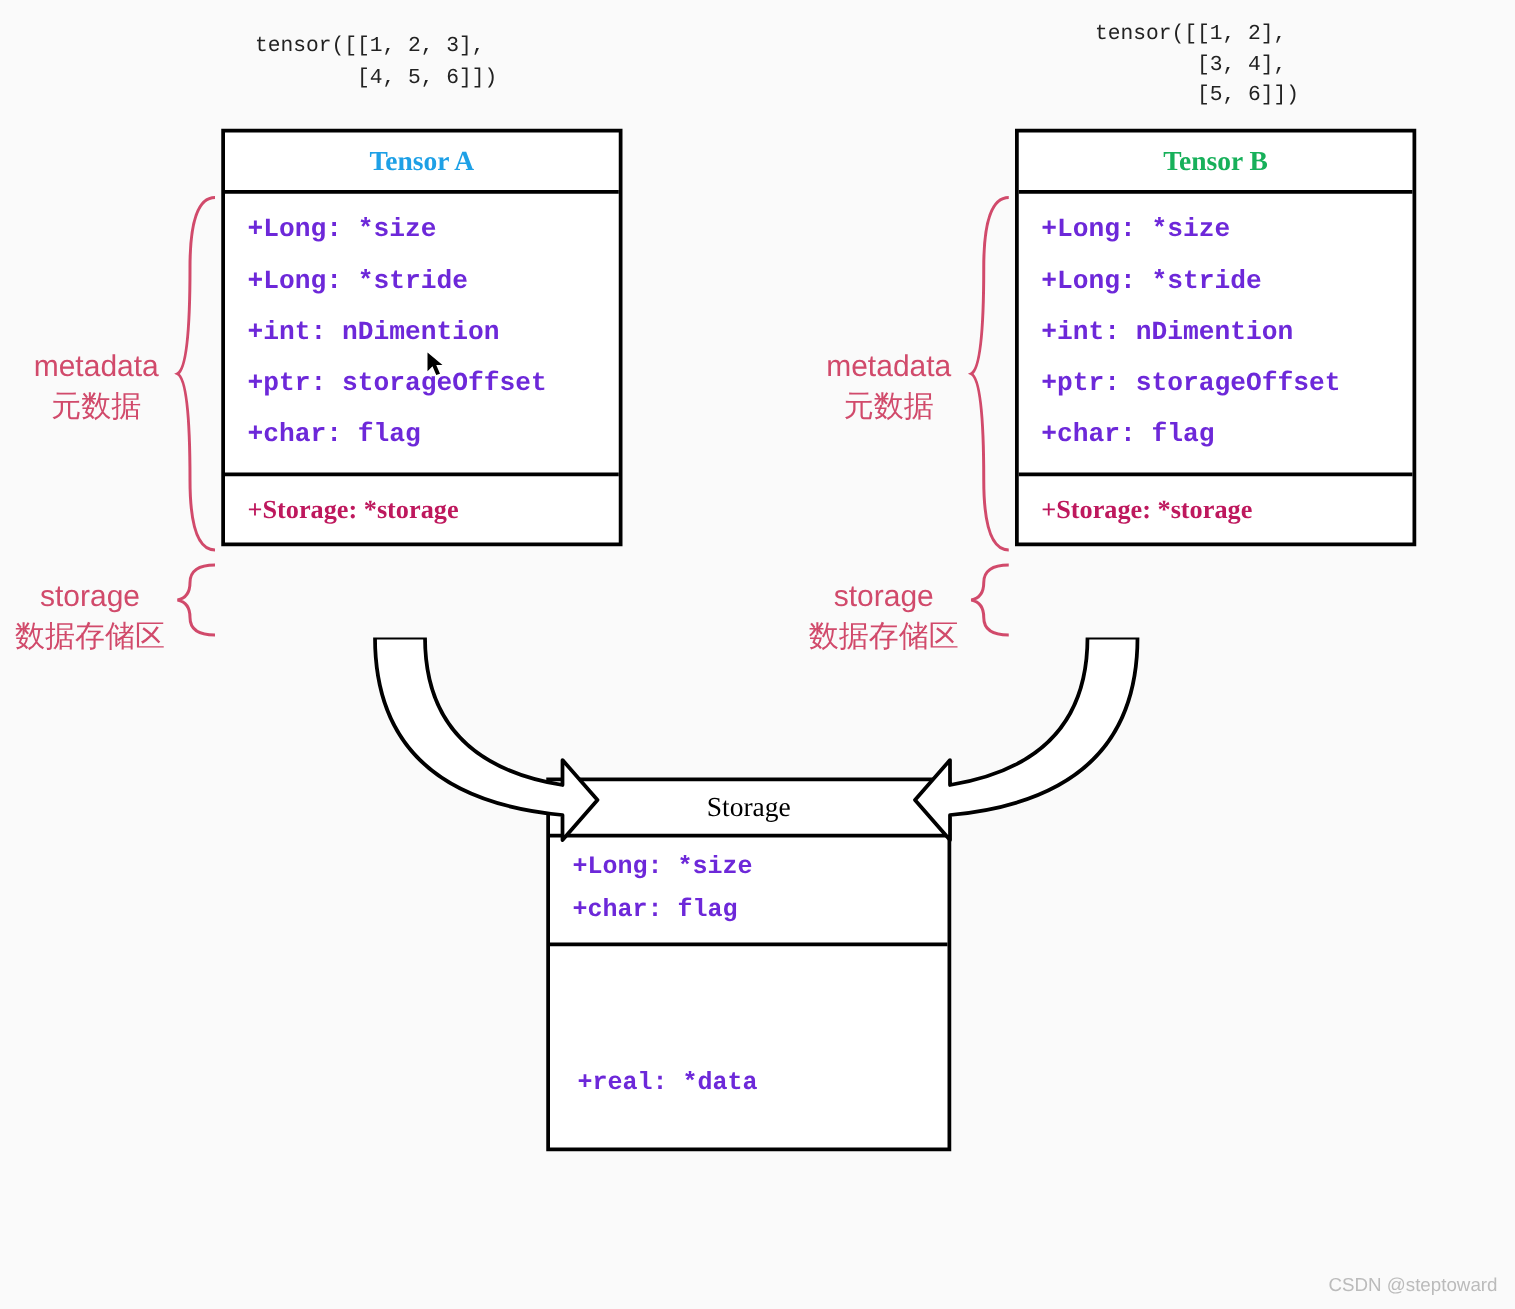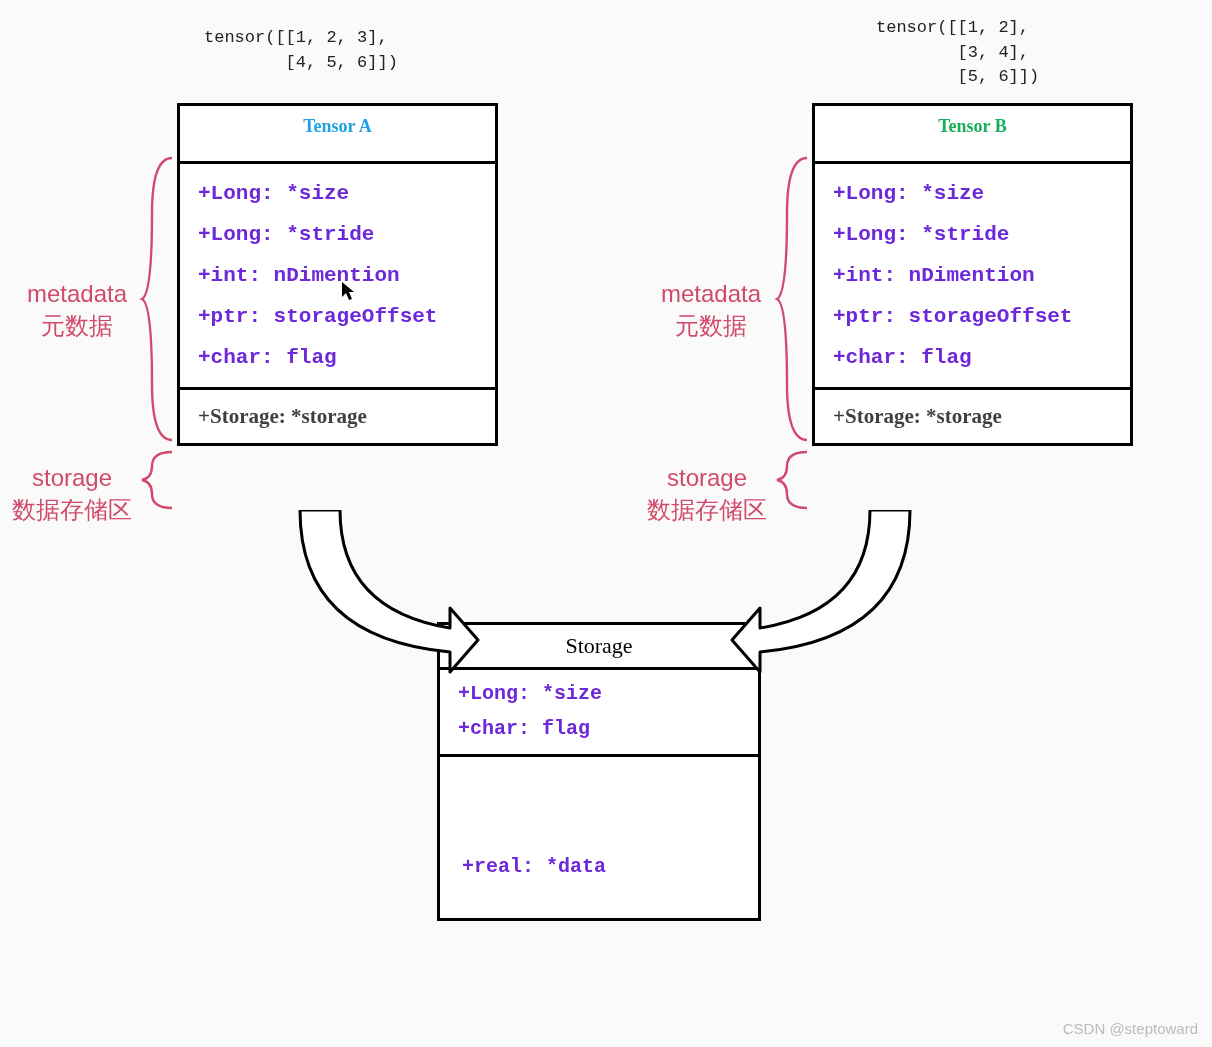--- a/index.html
+++ b/index.html
@@ -21,22 +21,22 @@
   }
   .tensor-box {
     position: absolute;
     width: 315px;
     background: #fff;
     border: 3px solid #000;
   }
   .tensor-title {
     text-align: center;
     font-weight: bold;
-    font-size: 18px;
-    padding: 10px 0 24px 0;
+    font-size: 22px;
+    padding: 10px 0 10px 0;
     border-bottom: 3px solid #000;
   }
   .title-a { color: #1ea0e6; }
   .title-b { color: #17b05a; }
   .fields {
     padding: 18px 18px 14px 18px;
     border-bottom: 3px solid #000;
   }
   .field {
     font-size: 21px;
@@ -45,21 +45,21 @@
     margin: 0 0 18px 0;
     font-family: Liberation Mono, monospace;
   }
   .field:last-child { margin-bottom: 4px; margin-top: 12px; }
   .storage-row {
     padding: 14px 18px;
   }
   .stor-field {
     font-size: 21px;
     font-weight: bold;
-    color: #404040;
+    color: #be185d;
   }
   
   .storage-box {
     position: absolute;
     left: 437px;
     top: 622px;
     width: 318px;
     background: #fff;
     border: 3px solid #000;
   }

